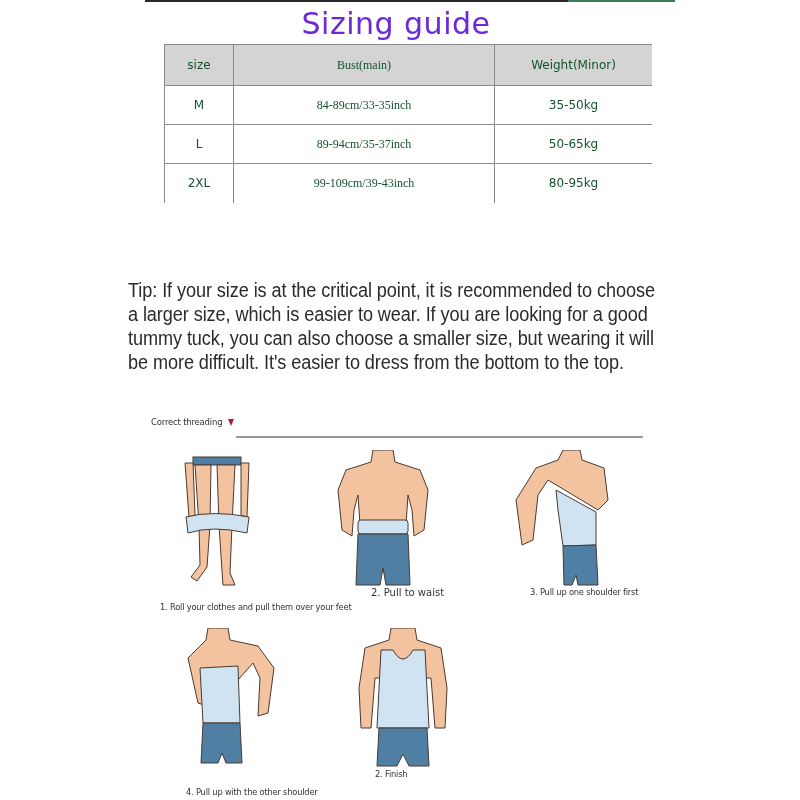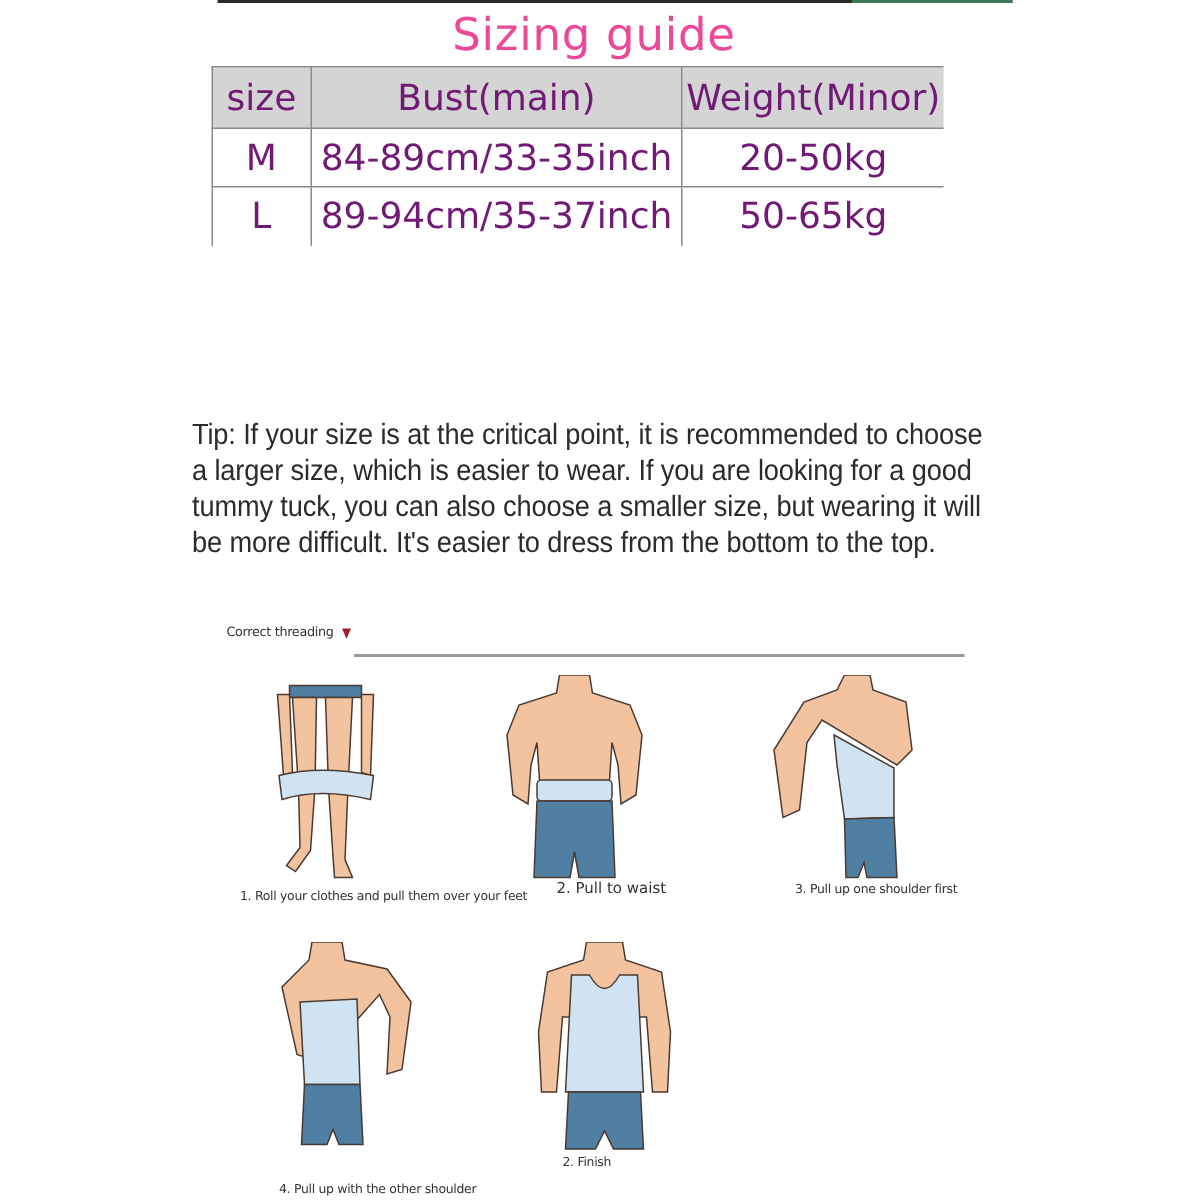--- a/index.html
+++ b/index.html
@@ -3,28 +3,28 @@
 <meta charset="utf-8">
 <style>
   * { box-sizing: border-box; margin: 0; padding: 0; }
   html, body { width: 800px; height: 800px; background: #ffffff; overflow: hidden; }
   body { position: relative; font-family: "DejaVu Sans", sans-serif; color: #222; }
 
   .top-rule { position: absolute; top: 0; left: 145px; width: 530px; height: 2px; background: #2a2a2a; }
   .top-rule-green { position: absolute; top: 0; left: 568px; width: 107px; height: 2px; background: #3d7a5a; }
 
   .title { position: absolute; top: 6px; left: 0; width: 792px; text-align: center;
-           font-size: 30px; color: #ec4899; font-weight: normal; letter-spacing: 0.5px; }
+           font-size: 30px; color: #6d28d9; font-weight: normal; letter-spacing: 0.5px; }
 
-  table.size-table { position: absolute; top: 44px; left: 141px; width: 488px; border-collapse: collapse;
-                     font-size: 24px; color: #701a75; }
+  table.size-table { position: absolute; top: 44px; left: 164px; width: 488px; border-collapse: collapse;
+                     font-size: 12px; color: #14532d; }
   .size-table th, .size-table td { border: 1px solid #8a8a8a; text-align: center; font-weight: normal; height: 39px; }
   .size-table th { background: #d4d4d4; height: 41px; }
   .size-table tr > :nth-child(1) { width: 64px; }
-  .size-table tr > :nth-child(2) { width: 242px; }
+  .size-table tr > :nth-child(2) { width: 242px; font-family: Liberation Serif, serif; }
   .size-table tr > :nth-child(3) { width: 146px; }
   .size-table tr > :last-child { border-right: none; }
   .size-table tr:last-child td { border-bottom: none; }
 
   .tip { position: absolute; top: 278px; left: 128px; width: 580px;
          font-family: "Liberation Sans", sans-serif; font-size: 19.5px; line-height: 24px;
          color: #2b2b2b; transform: scaleX(0.93); transform-origin: left top; letter-spacing: -0.1px; }
 
   .instr { position: absolute; top: 410px; left: 148px; width: 500px; height: 380px; }
   .instr-header { position: absolute; top: 7px; left: 3px; font-size: 8.5px; color: #333; letter-spacing: -0.2px; }
@@ -50,26 +50,31 @@
     <tr>
       <th>size</th>
       <th>Bust(main)</th>
       <th>Weight(Minor)</th>
     </tr>
   </thead>
   <tbody>
     <tr>
       <td>M</td>
       <td>84-89cm/33-35inch</td>
-      <td>20-50kg</td>
+      <td>35-50kg</td>
     </tr>
     <tr>
       <td>L</td>
       <td>89-94cm/35-37inch</td>
       <td>50-65kg</td>
+    </tr>
+    <tr>
+      <td>2XL</td>
+      <td>99-109cm/39-43inch</td>
+      <td>80-95kg</td>
     </tr>
   </tbody>
 </table>
 
 <p class="tip">Tip: If your size is at the critical point, it is recommended to choose a larger size, which is easier to wear. If you are looking for a good tummy tuck, you can also choose a smaller size, but wearing it will be more difficult. It's easier to dress from the bottom to the top.</p>
 
 <section class="instr">
   <span class="instr-header">Correct threading</span>
   <span class="instr-arrow"></span>
   <div class="instr-rule"></div>
@@ -79,21 +84,21 @@
       <g stroke="#4a3a30" stroke-width="1" fill="#f3c29e">
         <rect x="10" y="2" width="48" height="8" fill="#4f7fa3"></rect>
         <path d="M12 10 L28 10 L27 70 L24 112 L14 126 L8 122 L17 110 L16 70 Z"></path>
         <path d="M34 10 L52 10 L49 70 L47 118 L52 130 L40 130 L39 116 L36 70 Z"></path>
         <path d="M2 8 L10 8 L12 60 L6 62 Z"></path>
         <path d="M58 8 L66 8 L64 62 L58 60 Z"></path>
       </g>
       <path d="M3 62 Q30 55 66 62 L64 78 Q30 70 5 78 Z" fill="#cfe3f3" stroke="#4a3a30" stroke-width="1"></path>
     </svg>
   </div>
-  <span class="caption" style="left:12px; top:182px;">1. Roll your clothes and pull them over your feet</span>
+  <span class="caption" style="left:12px; top:192px;">1. Roll your clothes and pull them over your feet</span>
 
   <div class="step" style="left:180px; top:40px;">
     <svg width="110" height="140" viewBox="0 0 110 140">
       <g stroke="#4a3a30" stroke-width="1">
         <path d="M45 0 L65 0 L67 12 L92 20 L100 40 L96 80 L86 86 L84 60 L80 45 L78 75 L32 75 L30 45 L26 60 L24 86 L14 80 L10 40 L18 20 L43 12 Z" fill="#f3c29e"></path>
         <rect x="30" y="70" width="50" height="14" rx="3" fill="#cfe3f3"></rect>
         <path d="M30 84 L80 84 L82 135 L58 135 L55 118 L52 135 L28 135 Z" fill="#4f7fa3"></path>
       </g>
     </svg>
   </div>

